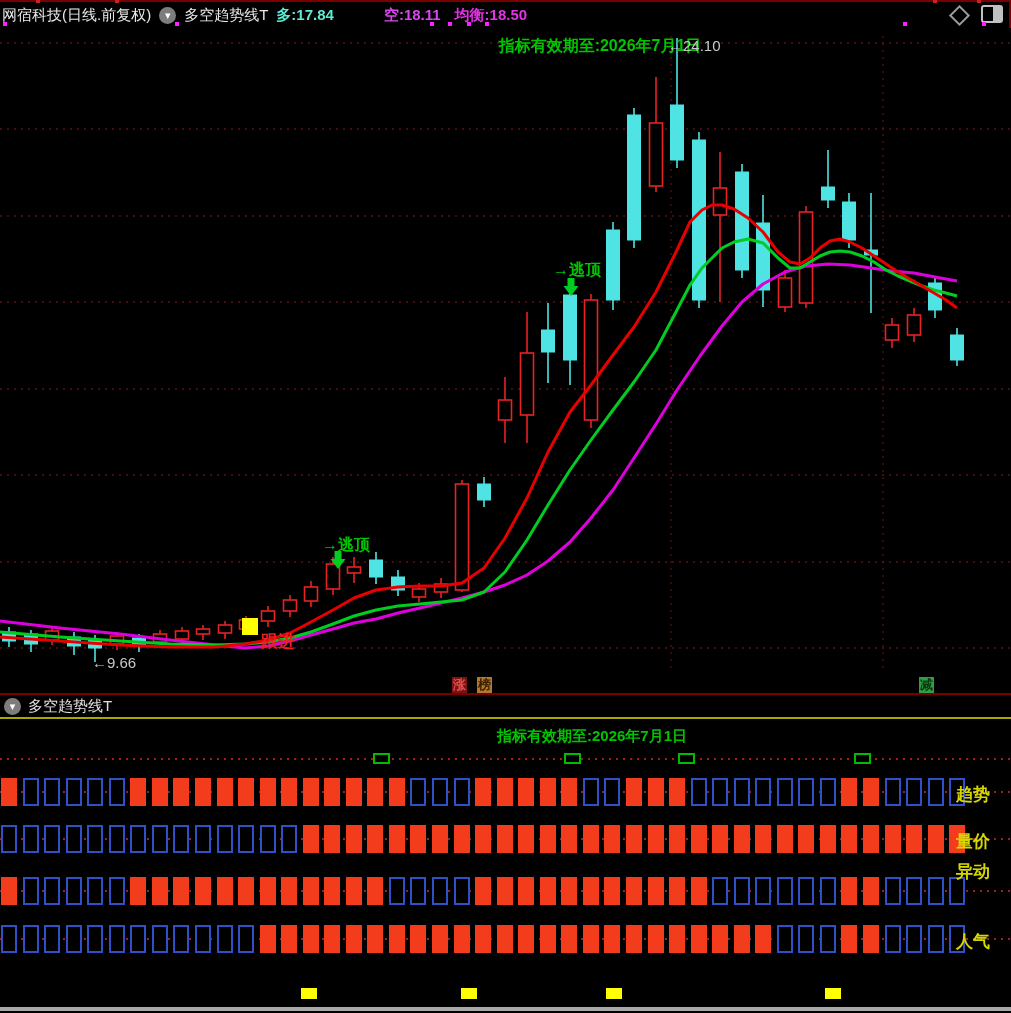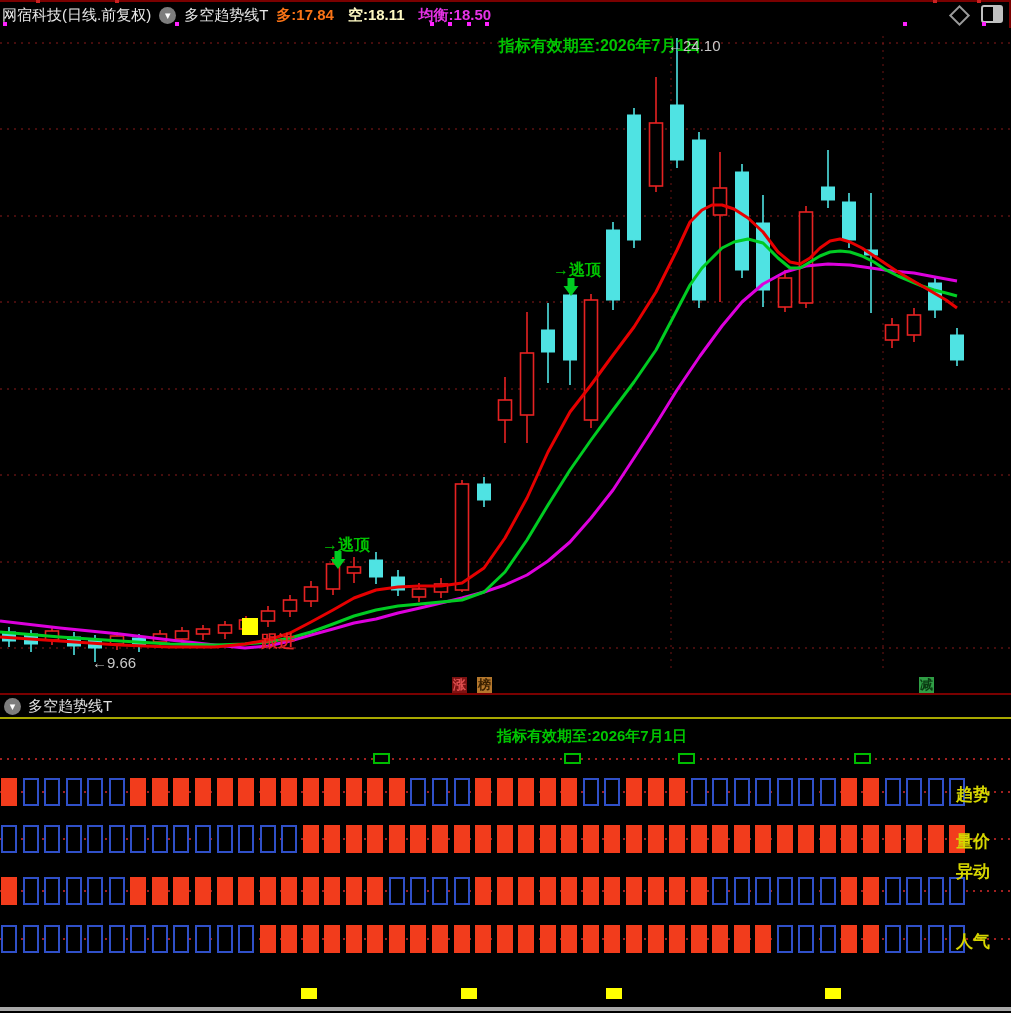--- a/index.html
+++ b/index.html
@@ -49,22 +49,22 @@
 </head>
 <body>
 
 <div id="screen">
 
   <div id="titlebar">
     <span class="t-stock">网宿科技(日线.前复权)</span>
     <span class="circle-icon">▾</span>
     <span class="t-ind">多空趋势线T</span>
     <span id="t-values">
-        <span style="color: #f97316;">多:17.84</span>
-        <span style="color: #fef9c3;">空:18.11</span>
+        <span style="color: #5eead4;">多:17.84</span>
+        <span style="color: #d946ef; margin-left: 36px;">空:18.11</span>
         <span style="color: rgb(230, 50, 230);">均衡:18.50</span>
       </span>
   </div>
   <div id="tb-right">
     <span id="diamond-icon"></span>
     <span id="window-icon">
         <span></span>
       </span>
   </div>
   <div id="right-border"></div>

